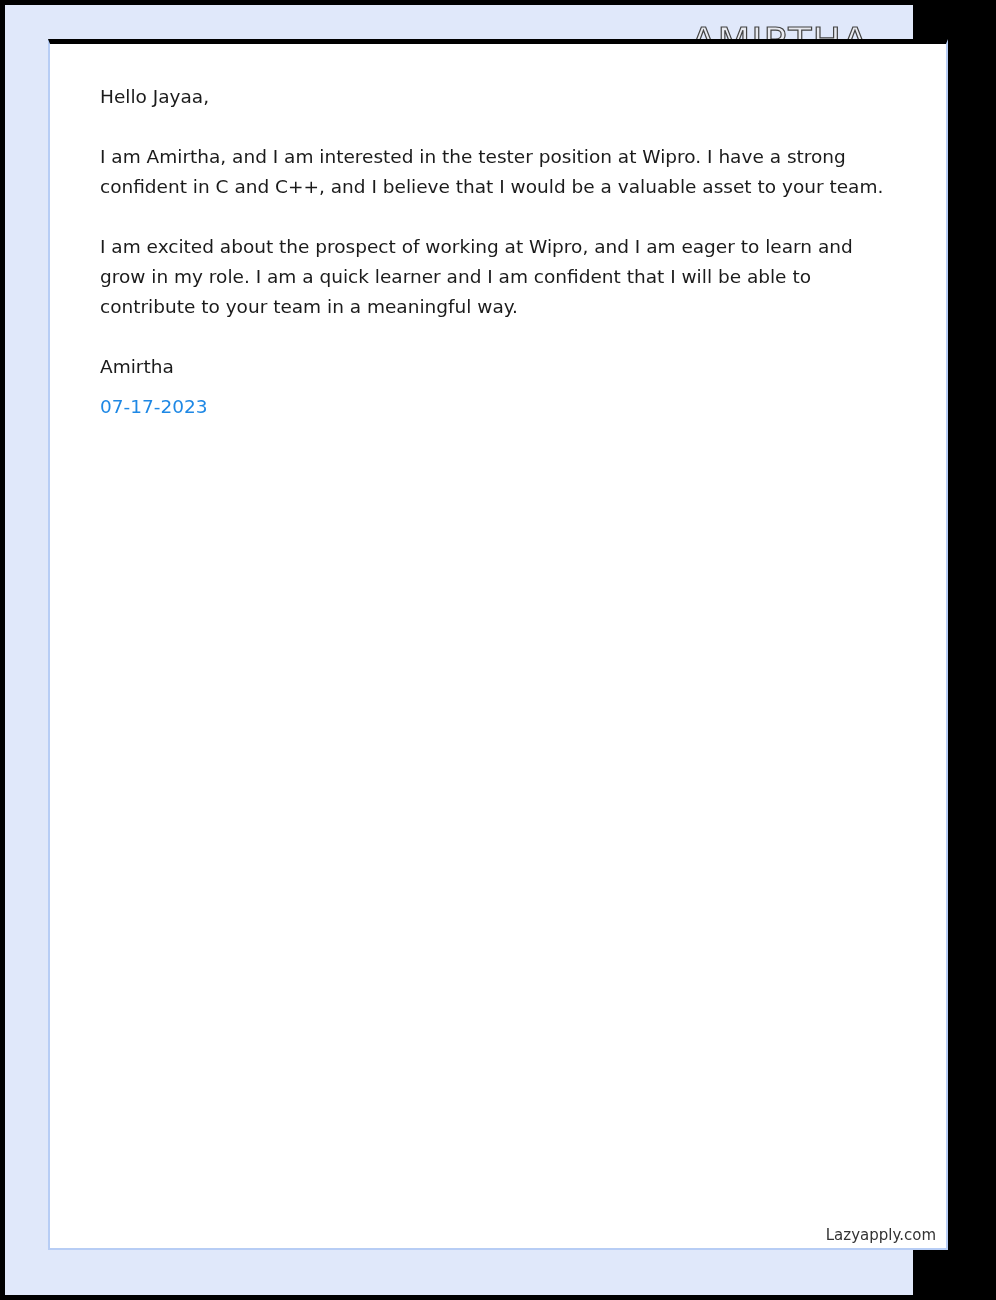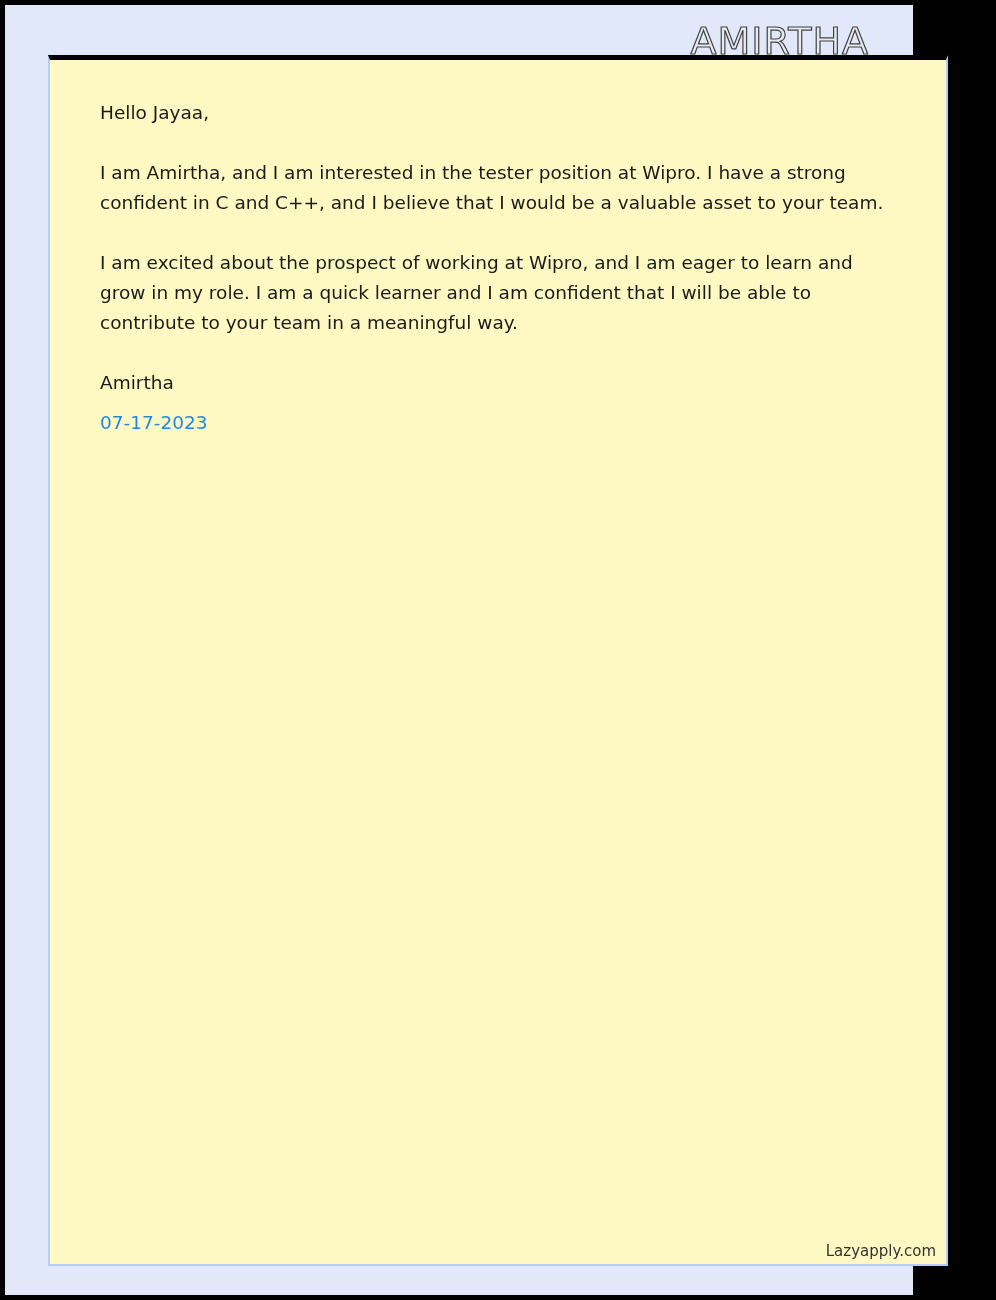--- a/index.html
+++ b/index.html
@@ -1,19 +1,19 @@
 <!DOCTYPE html>
 <html><head>
 <meta charset="utf-8">
 <style>
   html, body { margin:0; padding:0; }
   body { width:996px; height:1300px; background:#000; position:relative; overflow:hidden; font-family:"DejaVu Sans", sans-serif; }
   .frame { position:absolute; left:5px; top:5px; width:908px; height:1290px; background:#e0e8fa;text-decoration:underline; }
   .brand { position:absolute; right:44px; top:12px; font-family:"DejaVu Sans", sans-serif; font-size:38px; letter-spacing:1px; color:#e8eaf0; -webkit-text-stroke:1.2px #444; line-height:48px; }
-  .page { position:absolute; left:43px; top:50px; width:896px; height:1204px; background:#fef9c3; border-top:5px solid #000; border-left:2px solid #b7cdf5; border-right:2px solid #b7cdf5; border-bottom:2px solid #b7cdf5; }
+  .page { position:absolute; left:43px; top:34px; width:896px; height:1204px; background:#ffffff; border-top:5px solid #000; border-left:2px solid #b7cdf5; border-right:2px solid #b7cdf5; border-bottom:2px solid #b7cdf5; }
   .content { position:absolute; left:50px; top:38px; width:800px; font-size:18.5px; line-height:30px; color:#1b1b1b; }
   .content p { margin:0 0 30px 0; }
   .content .date { color:#1e88e5; margin-top:-20px; }
   .footer { position:absolute; right:10px; bottom:4px; font-size:15px; color:#333;margin-top:19px; }
 </style>
 </head>
 <body>
 
 <div class="frame">
   <div class="brand">AMIRTHA</div>

